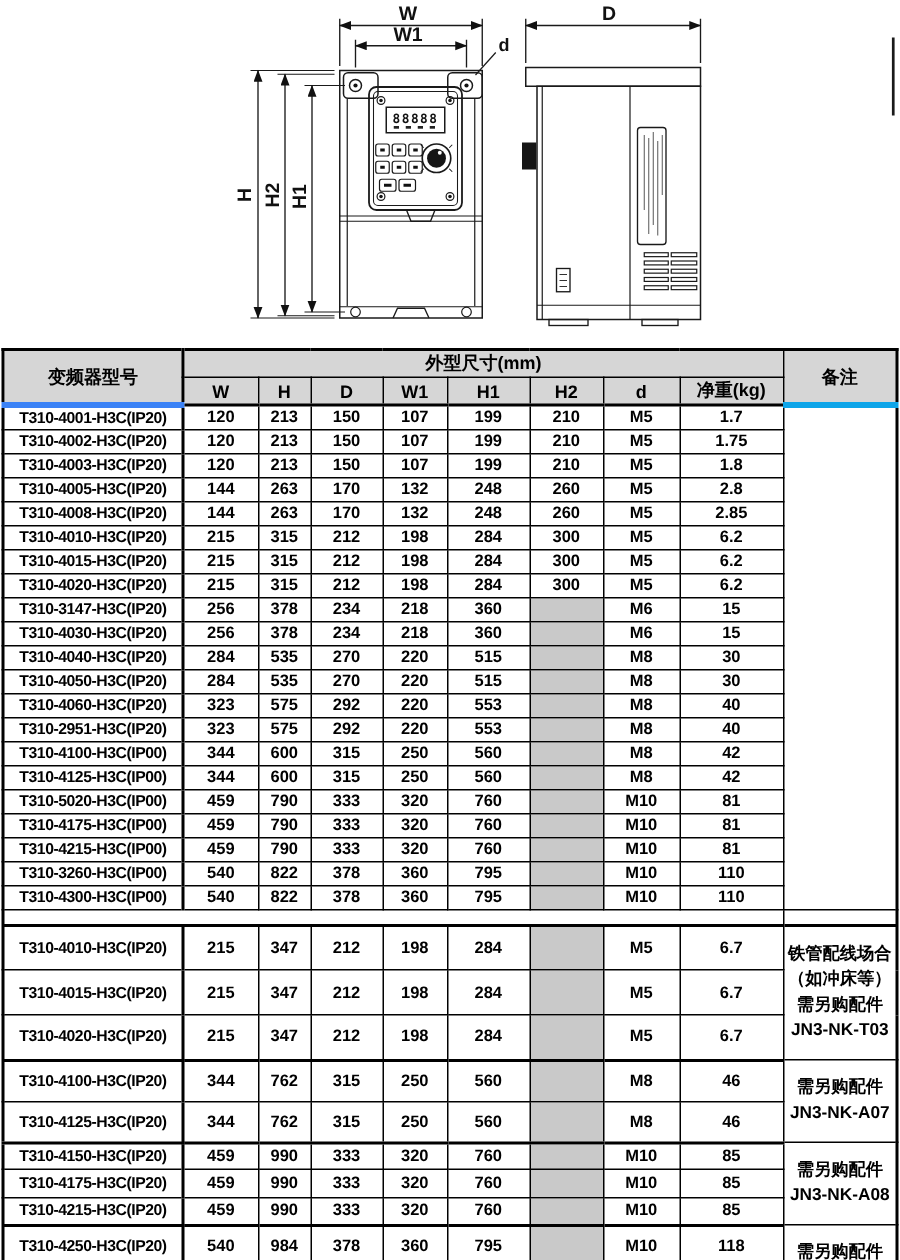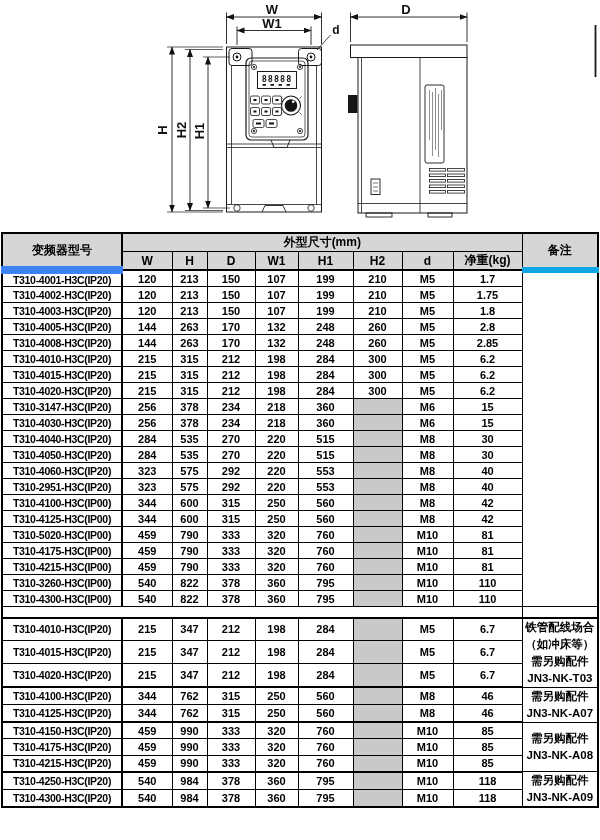--- a/index.html
+++ b/index.html
@@ -9,26 +9,26 @@
   svg text{font-family:"Liberation Sans",sans-serif;font-weight:bold;fill:#111;}
 
   table.spec{border-collapse:collapse;table-layout:fixed;width:598px;margin:0 0 0 1px;
              border:2px solid #000;}
   .spec th,.spec td{border:1px solid #000;padding:0;text-align:center;vertical-align:middle;
              font-weight:bold;color:#000;overflow:hidden;white-space:nowrap;}
   .spec thead th{background:#d6d6d6;font-size:12px;}
   .spec thead tr.h1{height:15px;}
   .spec thead tr.h2{height:17px;}
   .spec thead tr.h2 th{border-bottom:2px solid #000;}
-  th.model-h{border-right:2.5px solid #000;border-bottom:8px solid #3b82f6;font-size:12.5px;}
-  th.remark-h{border-bottom:6px solid #0ea5e9;}
+  th.model-h{border-right:2.5px solid #000;border-bottom:4px solid #3b82f6;font-size:12.5px;}
+  th.remark-h{border-bottom:4px solid #0ea5e9;}
   td.model-cell{font-size:10.5px;letter-spacing:-0.3px;border-right:2.5px solid #000;margin-left:12px;}
   td.num-cell{font-size:11px;}
   td.shaded{background:#c9c9c9;}
-  td.remark-cell{font-size:11.5px;white-space:normal;line-height:17px;padding:0 1px;}
+  td.remark-cell{font-size:11.5px;white-space:normal;line-height:17px;padding:10px 1px;}
   tr.sec1{height:16px;}
   tr.sec2{height:16.5px;}
   tr.tall{height:23px;}
   tr.group-end td{border-bottom-width:2px;}
   tr.sep{height:11px;}
   tr.sep td{border-left:none;border-right:none;border-bottom:2px solid #000;background:#fff;}
   tr.sep td.sep-remark{border-left:1px solid #000;}
 </style>
 </head>
 <body>

